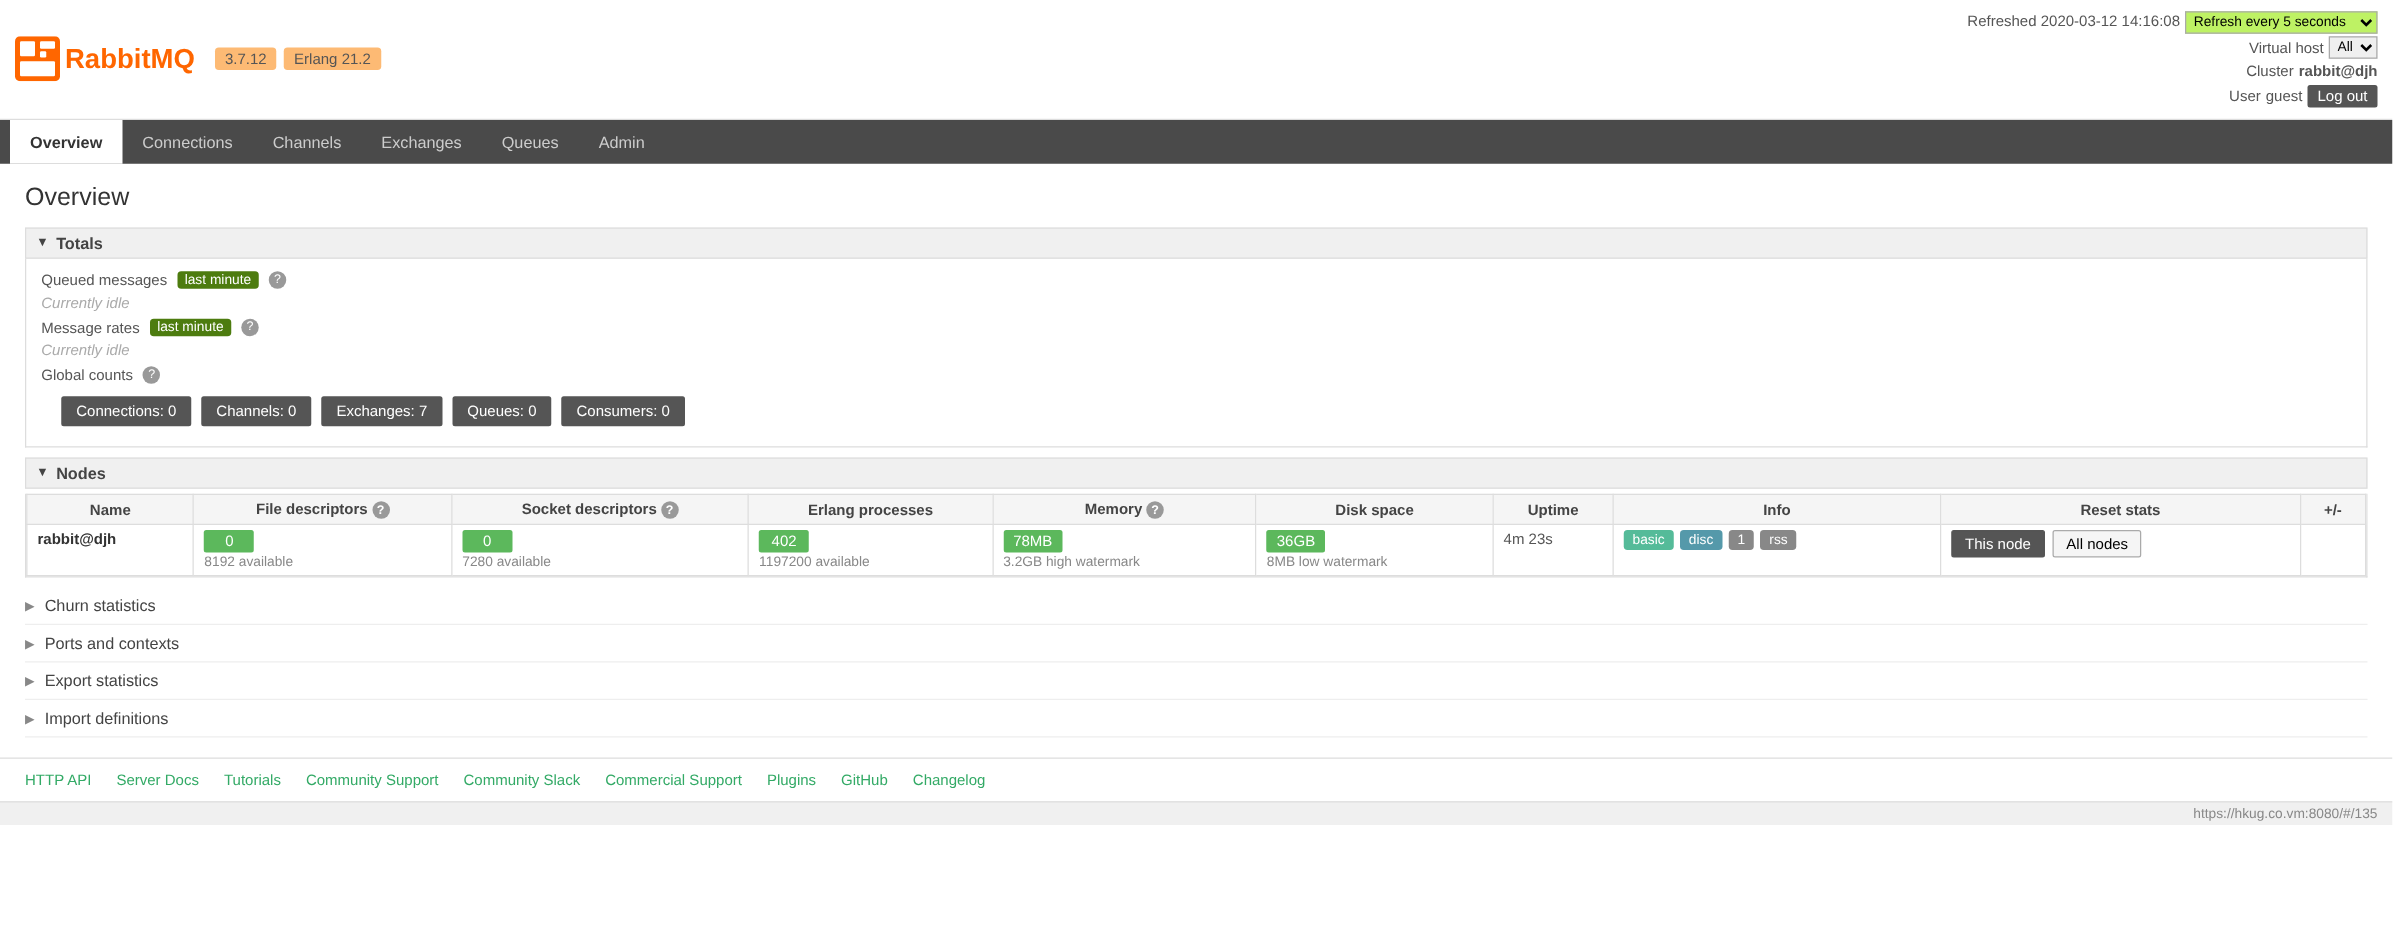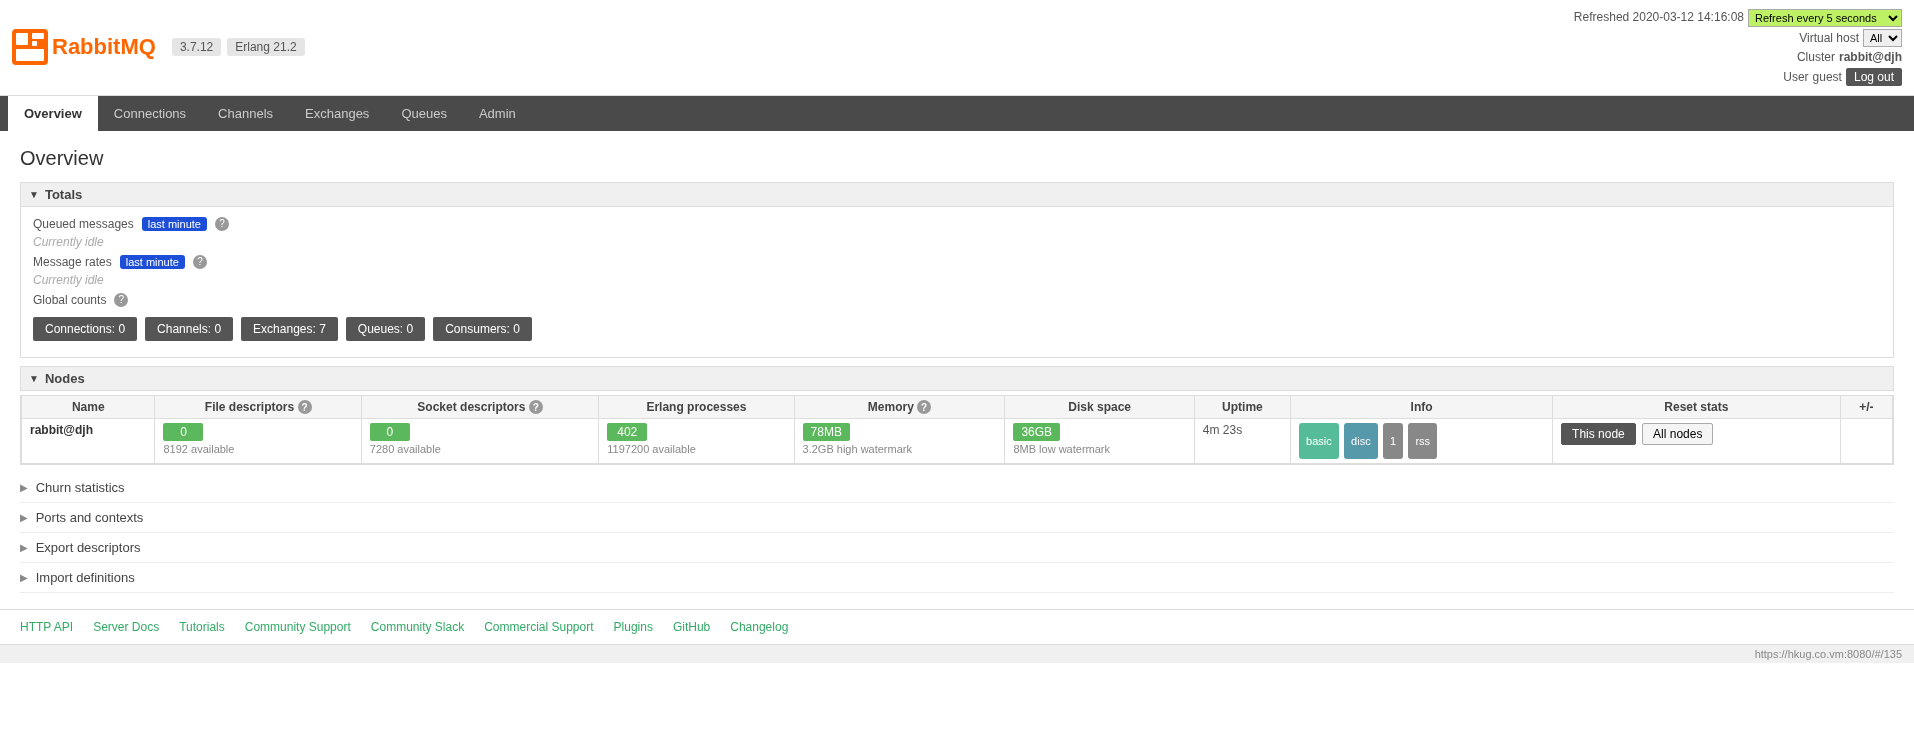--- a/index.html
+++ b/index.html
@@ -29,21 +29,21 @@
       color: #333;
     }
     #logo-text span { color: #f60; }
     #version-badges {
       display: flex;
       gap: 6px;
       align-items: center;
       margin-right: auto;
     }
     .version-badge {
-      background: #e5e5e5;
+      background: #fdba74;
       border-radius: 3px;
       padding: 2px 8px;
       font-size: 12px;
       color: #555;
     }
     #top-right {
       text-align: right;
       font-size: 12px;
       color: #555;
       line-height: 1.6;
@@ -115,31 +115,31 @@
       border-top: none;
       padding: 10px 12px;
       margin-bottom: 8px;
     }
 
     
     #totals-section { margin-bottom: 4px; }
     .stat-row { display: flex; align-items: center; gap: 8px; margin-bottom: 4px; font-size: 12px; }
     .stat-label { color: #555; }
     .stat-badge {
-      background: #1d4ed8; color: #fff; font-size: 11px; padding: 1px 6px; border-radius: 3px; cursor: pointer;
+      background: #4d7c0f; color: #fff; font-size: 11px; padding: 1px 6px; border-radius: 3px; cursor: pointer;
     }
     .help-icon {
       display: inline-flex; align-items: center; justify-content: center;
       width: 14px; height: 14px; border-radius: 50%; background: #999; color: #fff;
       font-size: 10px; cursor: pointer;
     }
     .idle-text { color: #aaa; font-style: italic; font-size: 12px; margin-bottom: 6px; }
 
     
-    #counters { display: flex; gap: 8px; margin: 10px 0 6px; }
+    #counters { display: flex; gap: 8px; margin: 10px 16px 6px; }
     .counter-btn {
       background: #555;
       color: #fff;
       border: none;
       padding: 5px 12px;
       cursor: pointer;
       font-size: 12px;
       border-radius: 2px;
     }
 
@@ -164,21 +164,21 @@
       padding: 2px 8px;
       border-radius: 2px;
       display: inline-block;
       min-width: 40px;
       text-align: center;
     }
     .avail-text { color: #888; font-size: 11px; display: block; margin-top: 2px; }
     .uptime-text { color: #555; }
     .tag-btn {
       display: inline-block;
-      padding: 12px 7px;
+      padding: 2px 7px;
       border-radius: 3px;
       font-size: 11px;
       margin-right: 2px;
       cursor: pointer;
       border: none;
       color: #fff;
     }
     .tag-basic { background: #5b9; }
     .tag-disc { background: #59a; }
     .tag-num { background: #888; }
@@ -394,21 +394,21 @@
   <div>
     <div class="collapsible-row">
       <span class="arrow">▶</span>
       <span>Ports and contexts</span>
     </div>
   </div>
 
   <div>
     <div class="collapsible-row">
       <span class="arrow">▶</span>
-      <span>Export descriptors</span>
+      <span>Export statistics</span>
     </div>
   </div>
 
   <div>
     <div class="collapsible-row">
       <span class="arrow">▶</span>
       <span>Import definitions</span>
     </div>
   </div>
 </div>

